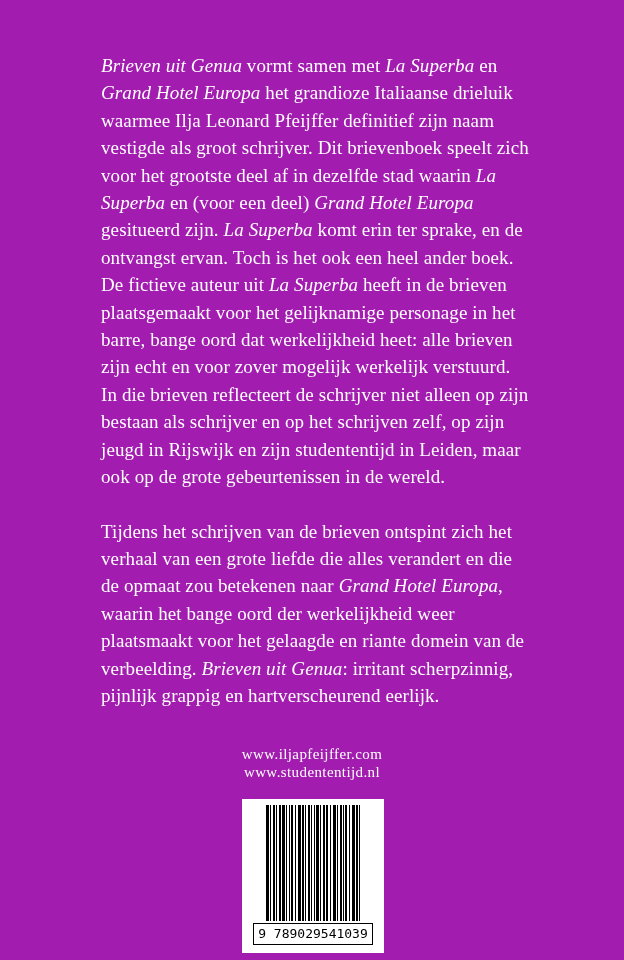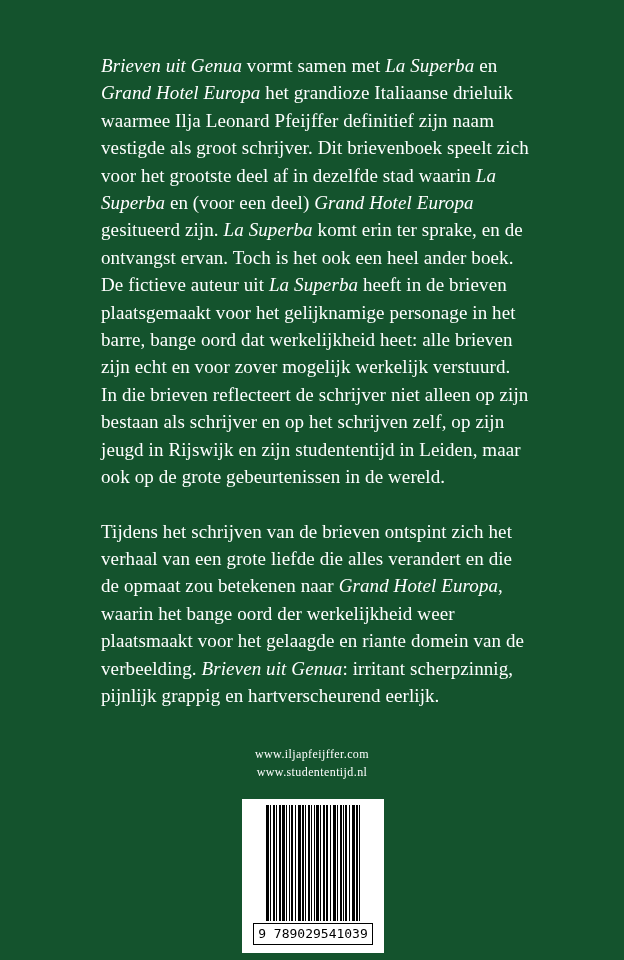--- a/index.html
+++ b/index.html
@@ -4,21 +4,21 @@
 <style>
   html, body {
     margin: 0;
     padding: 0;
     background: #000;
   }
   .cover {
     position: relative;
     width: 624px;
     height: 960px;
-    background: #14532d;
+    background: #a21caf;
     color: #ffffff;
     font-family: "Liberation Serif", serif;
     overflow: hidden;
   }
   .blurb {
     position: absolute;
     left: 101px;
     top: 52px;
     width: 428px;
     font-size: 19px;
@@ -30,21 +30,21 @@
   }
   .blurb i {
     font-style: italic;
   }
   .websites {
     position: absolute;
     left: 0;
     top: 745px;
     width: 624px;
     text-align: center;
-    font-size: 12px;
+    font-size: 15px;
     line-height: 18px;
     letter-spacing: 0.4px;
   }
   .barcode-box {
     position: absolute;
     left: 242px;
     top: 799px;
     width: 142px;
     height: 154px;
     background: #ffffff;

